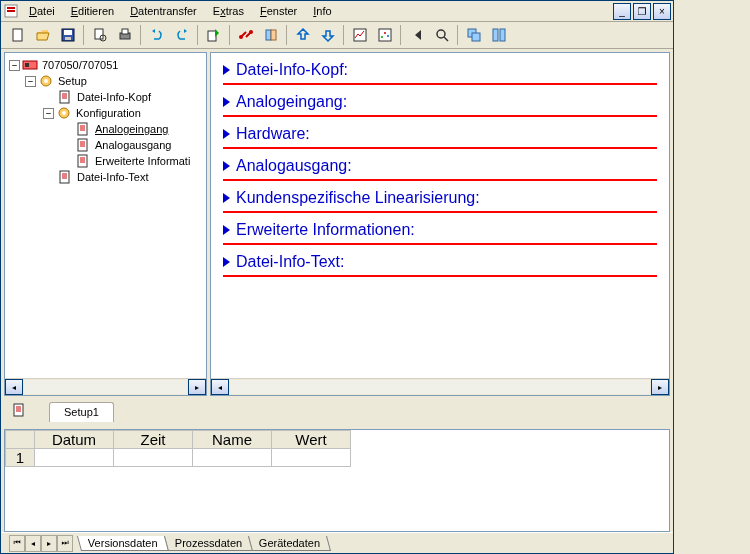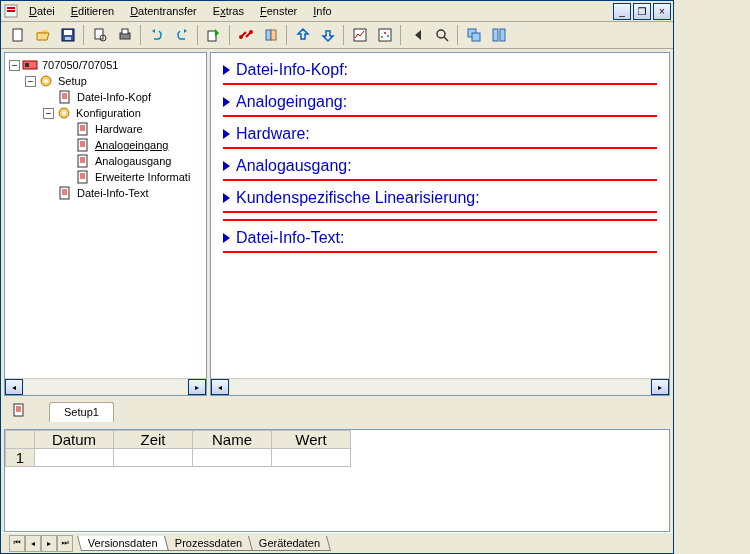--- a/index.html
+++ b/index.html
@@ -237,29 +237,20 @@
           <div class="node" style="padding-left:36px;">
             <span class="exp">−</span>
             <span class="icon">
                 <svg width="16" height="16">
                   <circle cx="8" cy="8" r="5" fill="#fc6" stroke="#a70"></circle>
                   <circle cx="8" cy="8" r="2" fill="#fff"></circle>
                 </svg>
               </span>
             <span class="lbl">Konfiguration</span>
           </div>
-          <div class="node" style="padding-left:68px;">
-            <span class="icon">
-                <svg width="16" height="16">
-                  <rect x="3" y="2" width="9" height="12" fill="#fff" stroke="#333"></rect>
-                  <path d="M5 5h5M5 7h5M5 9h5" stroke="#c00"></path>
-                </svg>
-              </span>
-            <span class="lbl">Hardware</span>
-          </div>
           <div class="node" style="padding-left:68px;text-decoration:underline;">
             <span class="icon">
                 <svg width="16" height="16">
                   <rect x="3" y="2" width="9" height="12" fill="#fff" stroke="#333"></rect>
                   <path d="M5 5h5M5 7h5M5 9h5" stroke="#c00"></path>
                 </svg>
               </span>
             <span class="lbl">Analogeingang</span>
           </div>
           <div class="node" style="padding-left:68px;">
@@ -328,20 +319,24 @@
               <div class="section-rule"></div>
             </div>
           <div class="section">
               <div class="section-head">
                 <div class="arrow"></div>
                 <span>Kundenspezifische Linearisierung:</span>
               </div>
               <div class="section-rule"></div>
             </div>
           <div class="section">
+              <div class="section-head">
+                <div class="arrow"></div>
+                <span>Erweiterte Informationen:</span>
+              </div>
               <div class="section-rule"></div>
             </div>
           <div class="section">
               <div class="section-head">
                 <div class="arrow"></div>
                 <span>Datei-Info-Text:</span>
               </div>
               <div class="section-rule"></div>
             </div>
         </div>

